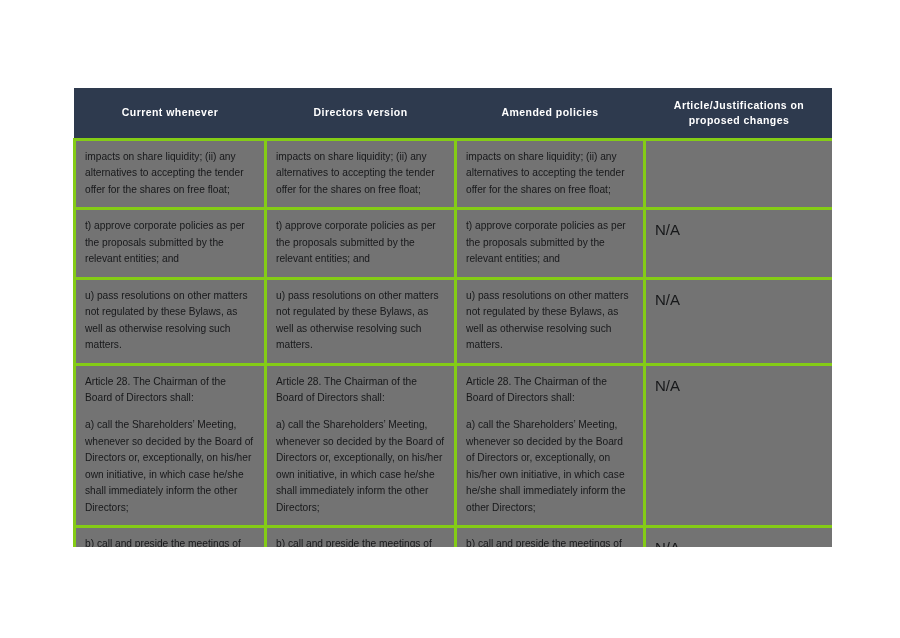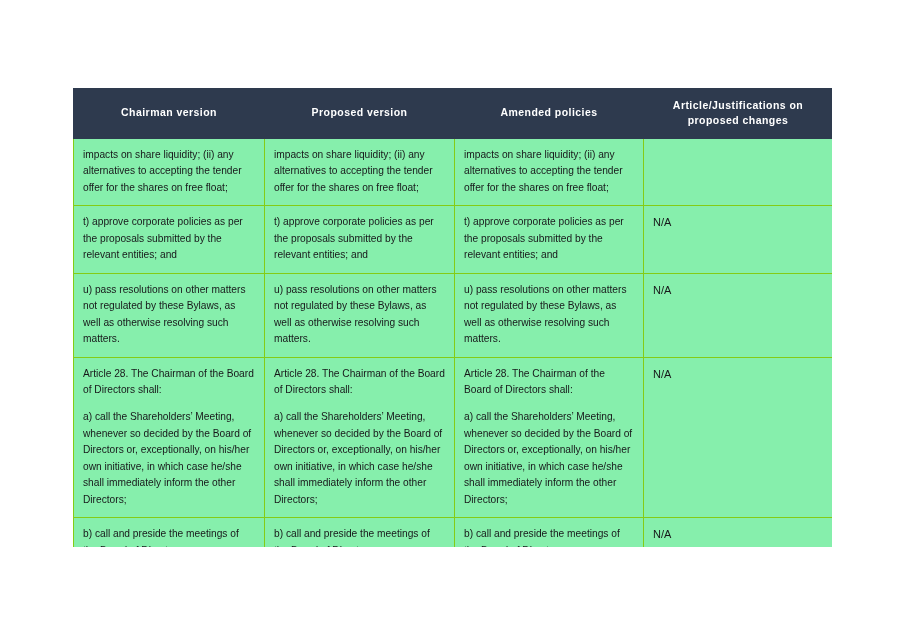--- a/index.html
+++ b/index.html
@@ -50,59 +50,59 @@
     font-weight: bold;
     letter-spacing: 0.45px;
     text-align: center;
     padding: 9px 8px 10px 8px;
     line-height: 1.42;
     border: 1px solid #2e3a4e;
     vertical-align: middle;
   }
 
   tbody td {
-    border: 1px solid #84cc16;
+    border: 3px solid #84cc16;
     padding: 8px 9px 9px 9px;
     font-size: 10.2px;
     line-height: 1.62;
     color: #17181a;
     vertical-align: top;
-    background: #86efac;
+    background: #737373;
   }
 
   tbody td p {
     margin: 0;
   }
   tbody td p + p {
     margin-top: 10px;
   }
   tbody td b {
     font-weight: normal;
   }
   td.comments {
-    font-size: 11px;
+    font-size: 15px;
   }
   .empty-cell { display: block; min-height: 1px; }
 </style>
 </head>
 <body>
 
 <div class="page">
   <div class="table-wrap">
     <table class="comparison">
       <colgroup>
         <col class="c1">
           <col class="c2">
           <col class="c3">
           <col class="c4">
       </colgroup>
       <thead>
         <tr>
-          <th>Chairman version</th>
-          <th>Proposed version</th>
+          <th>Current whenever</th>
+          <th>Directors version</th>
           <th>Amended policies</th>
           <th>Article/Justifications on proposed changes</th>
         </tr>
       </thead>
       <tbody id="table-body">
           <tr>
             <td>
               <p>impacts on share liquidity; (ii) any alternatives to accepting the tender offer for the shares on free float;</p>
             </td>
             <td>

